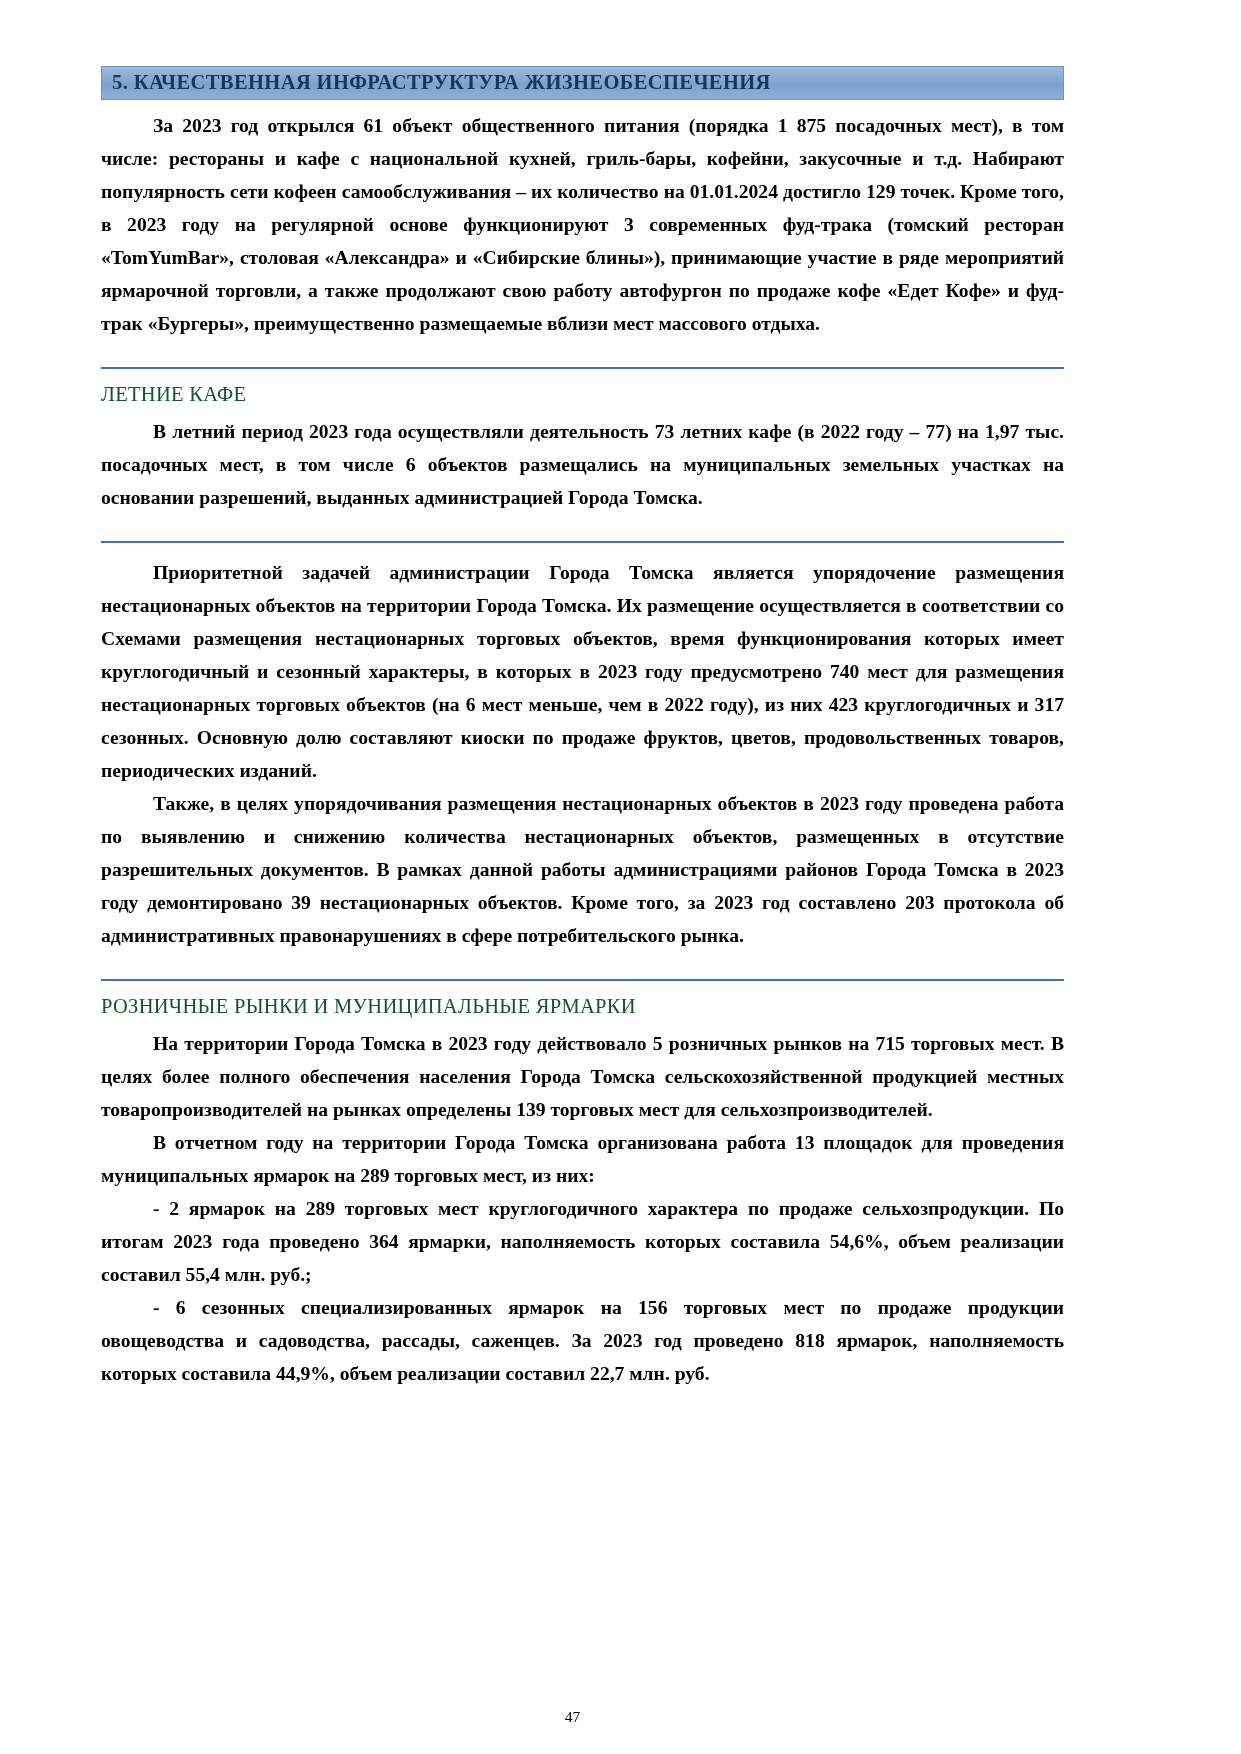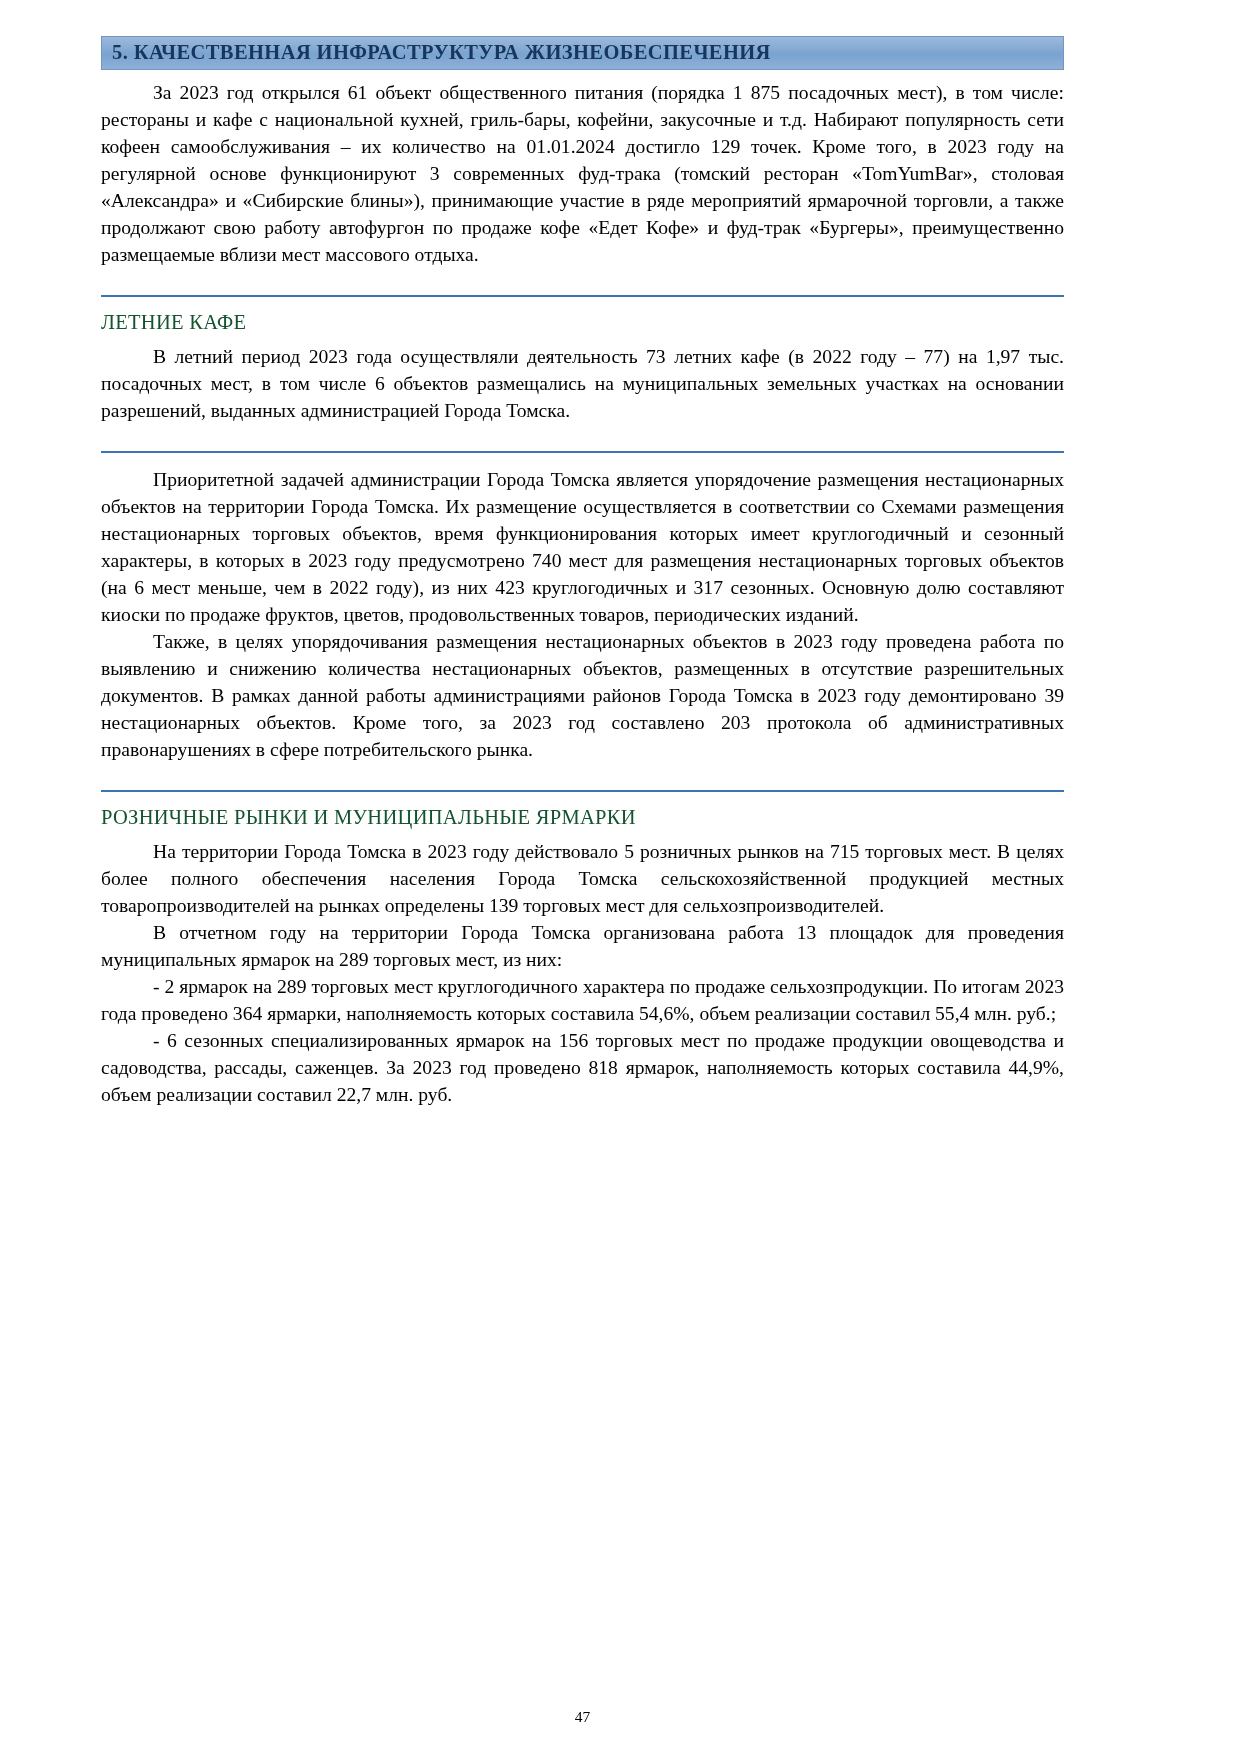--- a/index.html
+++ b/index.html
@@ -10,58 +10,59 @@
     position: relative;
     font-family: "Liberation Serif", serif;
     color: #000000;
     overflow: hidden;
   }
   .page {
     position: absolute;
     top: 0; left: 0;
     width: 1241px;
     height: 1754px;
-    padding: 36px 177px 0 101px;
+    padding: 66px 177px 0 101px;
   }
   .banner {
     width: 100%;
     background: linear-gradient(180deg, #9db9dc 0%, #7aa3d0 55%, #8fb0d8 100%);
     border: 1px solid #7396bf;
     padding: 4px 10px 5px 10px;
     margin-bottom: 9px;
   }
   .banner-title {
     font-weight: bold;
     font-size: 20.5px;
     color: #17365d;
     letter-spacing: 0.4px;
   }
   .para {
     font-size: 19.6px;
-    line-height: 27px;
+    line-height: 33px;
     text-align: justify;
     text-indent: 52px;
+    font-weight: bold;
   }
   .section { margin-top: 27px; }
   .rule {
     border-top: 2px solid #3a74b4;
     height: 0;
     margin-bottom: 13px;
   }
   .section-title {
     color: #14532d;
     font-size: 20.5px;
     line-height: 24px;
     margin-bottom: 9px;
     letter-spacing: 0.3px;
   }
   .page-number {
     position: absolute;
     bottom: 28px;
-    left: 101px;
+    left: 91px;
     width: 963px;
     text-align: center;
     font-size: 15.5px;
     color: #000000;
   }
 </style>
 </head>
 <body>
 
 <div class="page">

